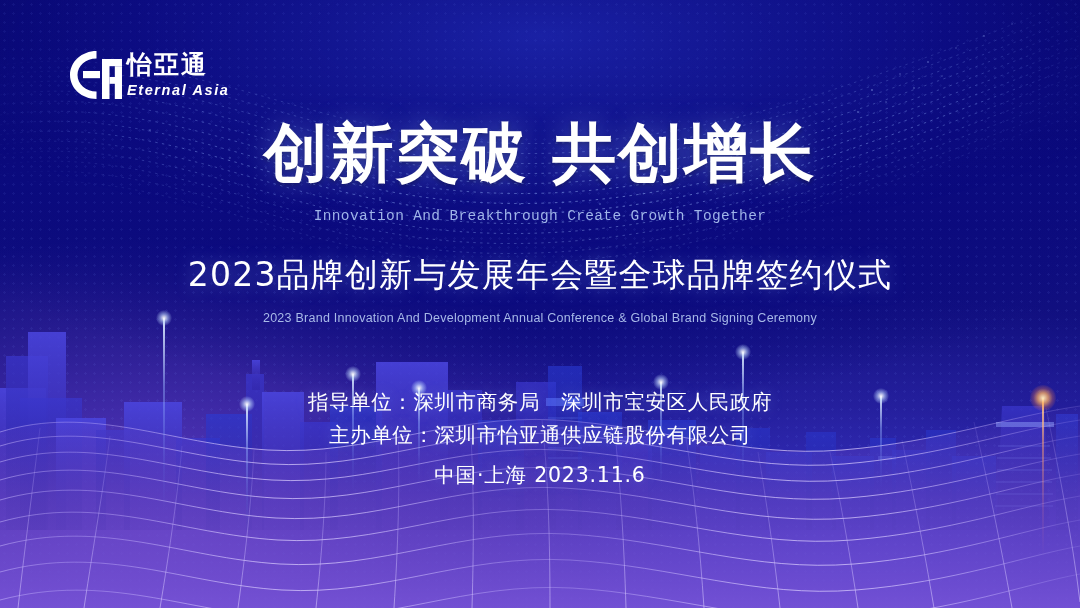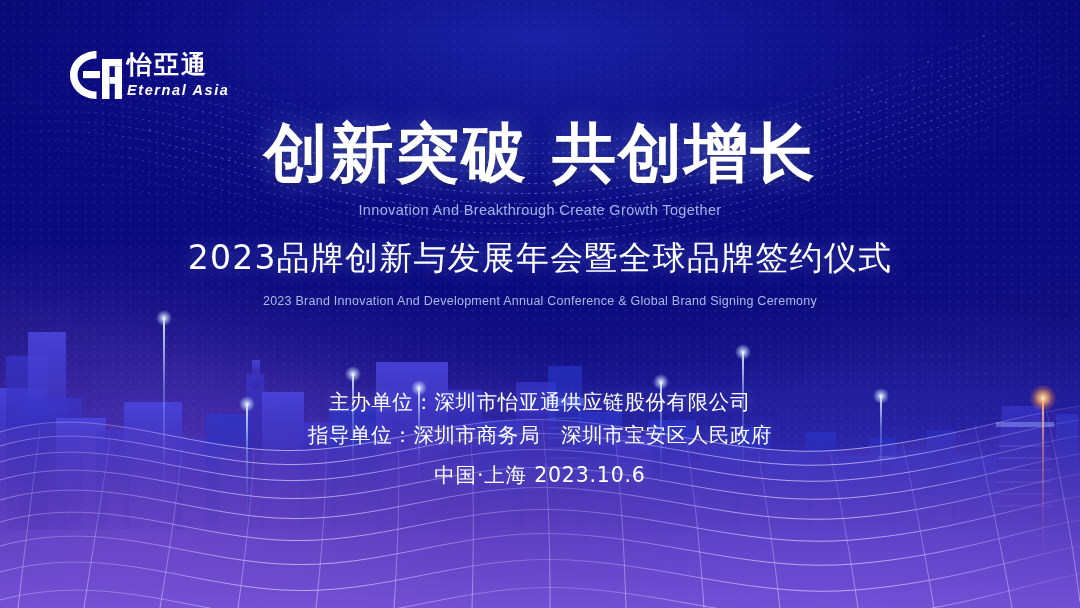--- a/index.html
+++ b/index.html
@@ -134,30 +134,30 @@
     margin: 0;
     font-family: "DejaVu Sans", "Liberation Sans", sans-serif;
     text-shadow: 0 0 26px rgba(150,185,255,0.40), 0 2px 4px rgba(0,0,0,0.30);
     white-space: pre;
   }
   .main-title-en {
     color: #9fb4e8;
     font-size: 14.5px;
     font-weight: 400;
     letter-spacing: 0.35px;
-    margin-top: 12px;
-    font-family: Liberation Sans, sans-serif;
+    margin-top: 18px;
+    font-family: Liberation Mono, monospace;
     text-align: center;
   }
   .sub-title {
     color: #ffffff;
     font-size: 33px;
     font-weight: 400;
     letter-spacing: 1.2px;
-    margin-top: 18px;
+    margin-top: 29px;
     font-family: "DejaVu Sans", "Liberation Sans", sans-serif;
     text-shadow: 0 0 18px rgba(140,175,255,0.45);
   }
   .sub-title-en {
     color: #a8bae8;
     font-size: 12.5px;
     font-weight: 400;
     letter-spacing: 0.25px;
     margin-top: 13px;
     font-family: "Liberation Sans", sans-serif;
@@ -441,18 +441,18 @@
   </div>
 
   <div class="headline-block">
     <div class="main-title">创新突破 共创增长</div>
     <div class="main-title-en">Innovation And Breakthrough Create Growth Together</div>
     <div class="sub-title">2023品牌创新与发展年会暨全球品牌签约仪式</div>
     <div class="sub-title-en">2023 Brand Innovation And Development Annual Conference &amp; Global Brand Signing Ceremony</div>
   </div>
 
   <div class="organizer-block">
+    <div class="org-line">指导单位：深圳市商务局　深圳市宝安区人民政府</div>
     <div class="org-line">主办单位：深圳市怡亚通供应链股份有限公司</div>
-    <div class="org-line">指导单位：深圳市商务局　深圳市宝安区人民政府</div>
-    <div class="org-venue">中国·上海  2023.10.6</div>
+    <div class="org-venue">中国·上海  2023.11.6</div>
   </div>
 
 </div>
 
 </body></html>

